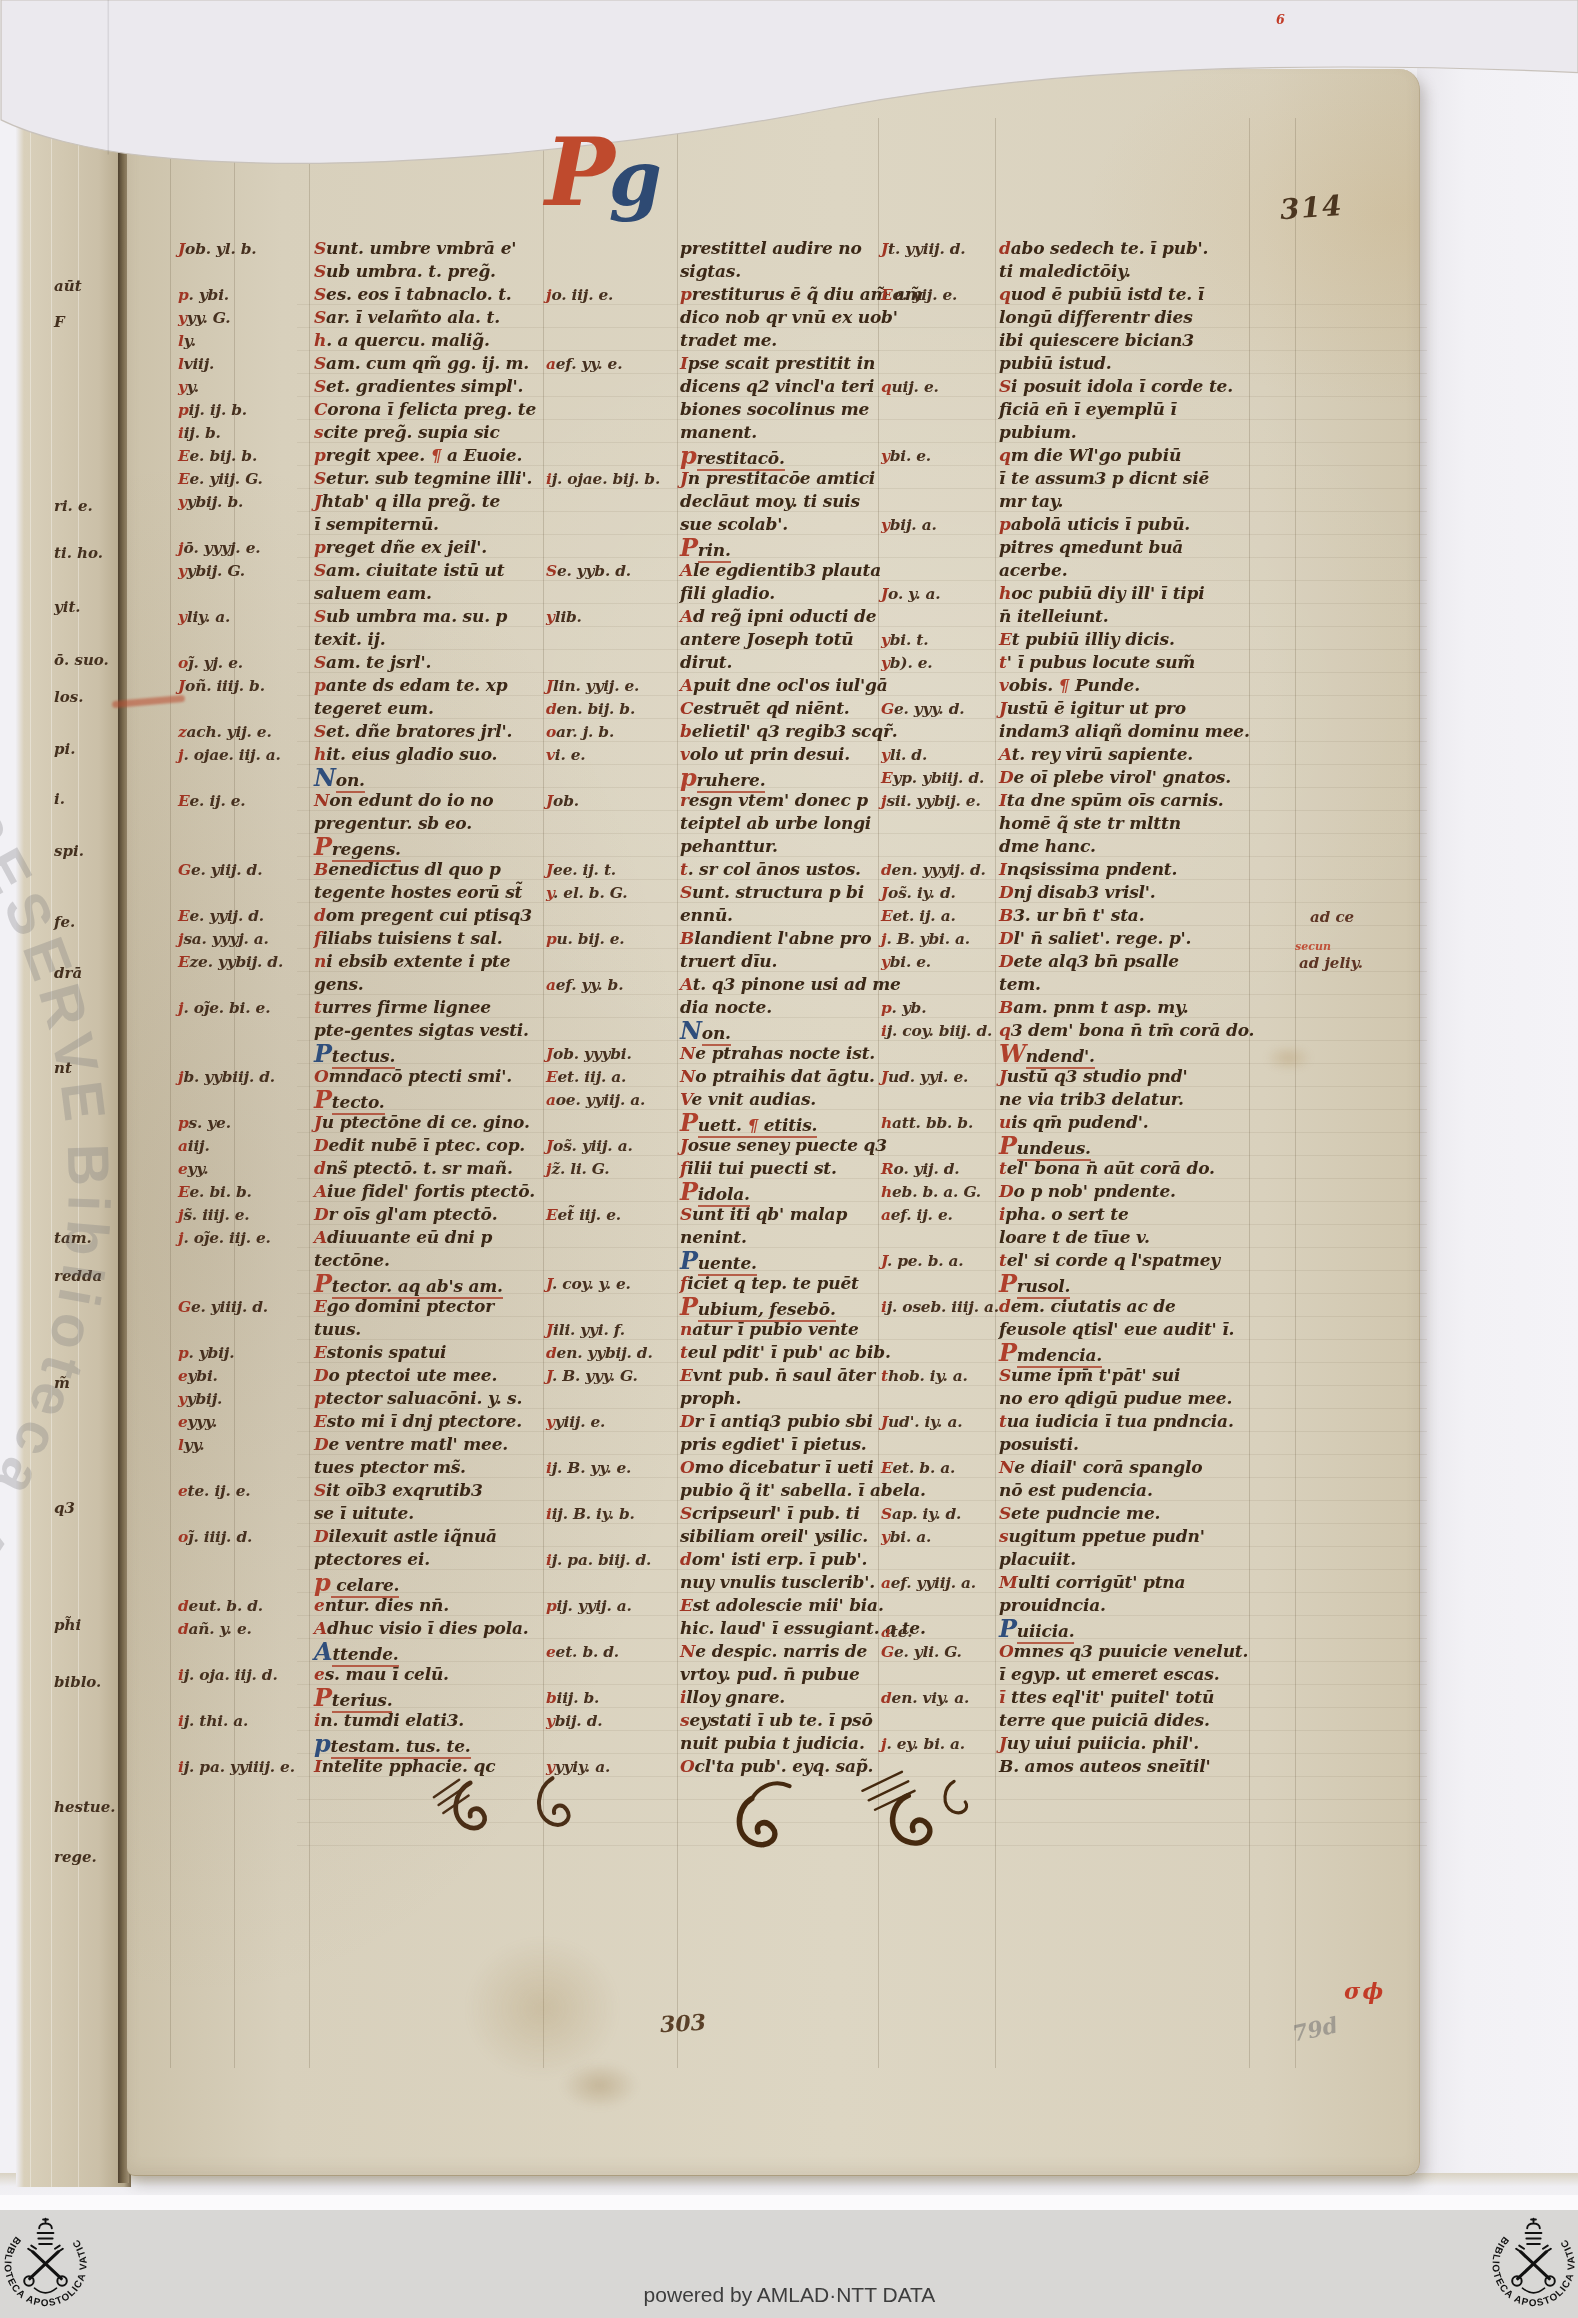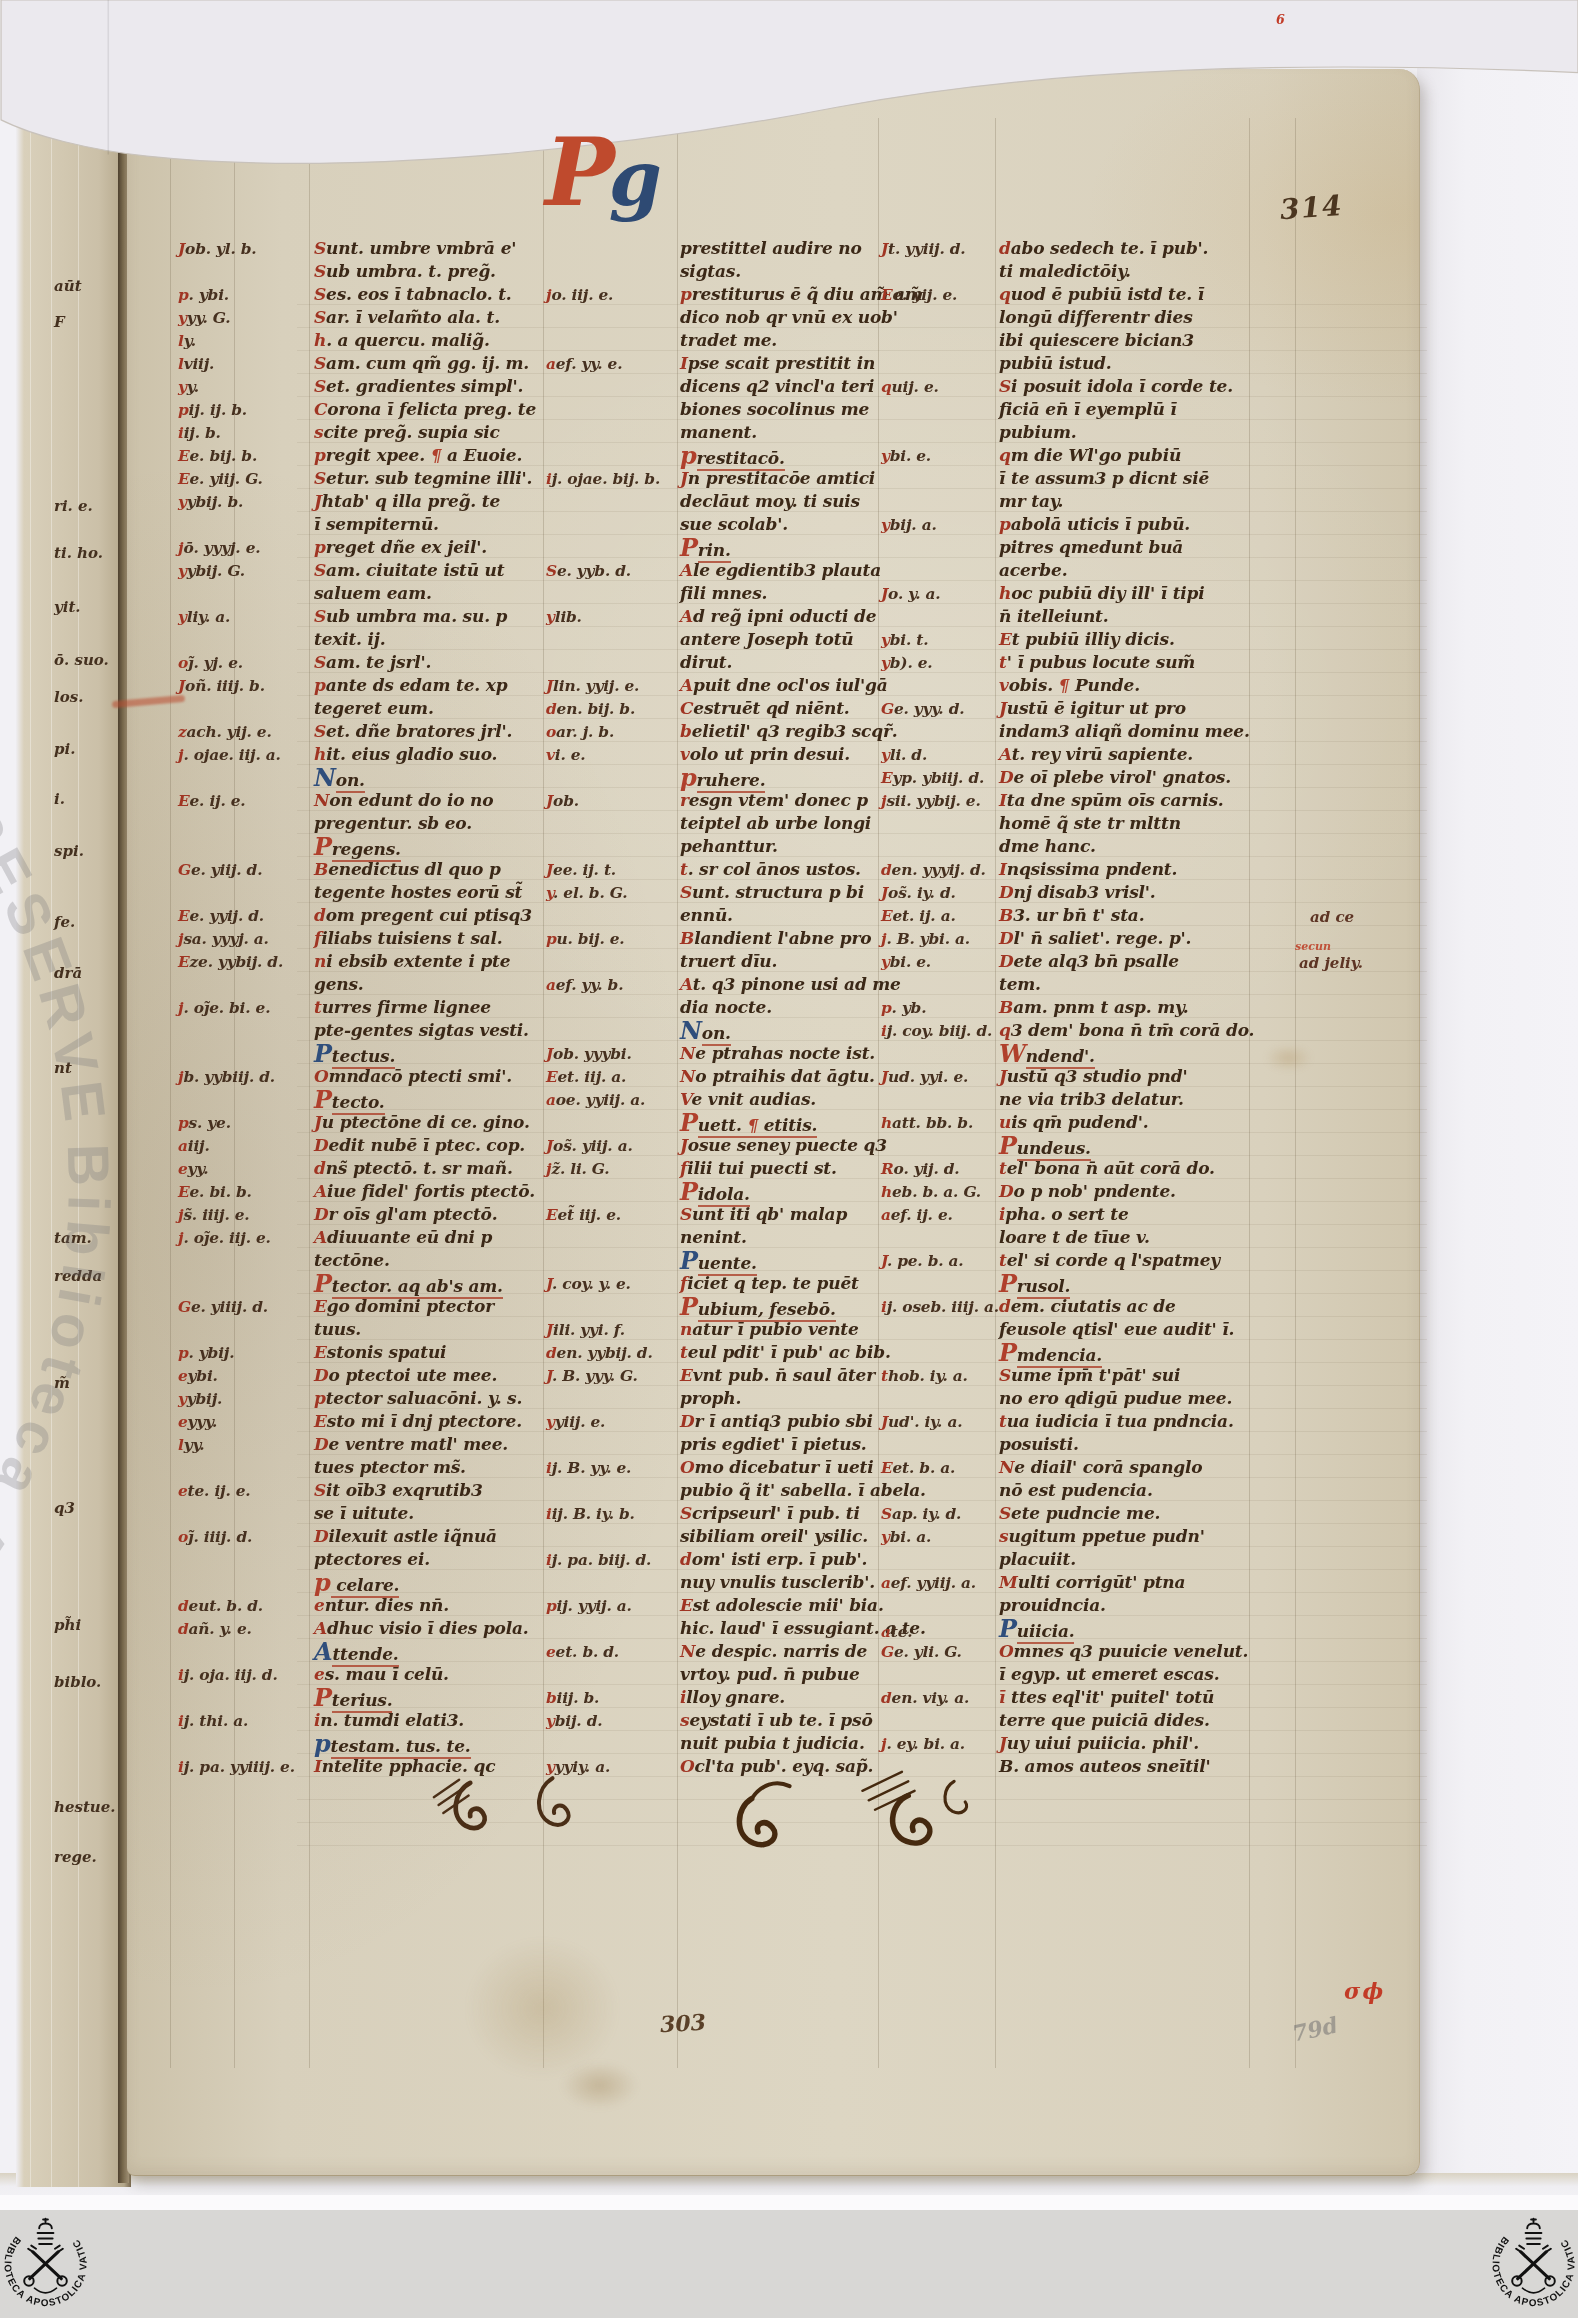--- a/index.html
+++ b/index.html
@@ -466,21 +466,21 @@
         <div class="mrow">
           <span class="ref" style="flex:0 0 134px"></span>
           <span class="mtext"><span class="bigini hr">P</span><span class="hw">rin.</span></span>
         </div>
         <div class="mrow">
           <span class="ref" style="flex:0 0 134px"><span class="ri">S</span>e. yyb. d.</span>
           <span class="mtext"><span class="ri">A</span>le egdientib3 plauta</span>
         </div>
         <div class="mrow">
           <span class="ref" style="flex:0 0 134px"></span>
-          <span class="mtext">fili mnes.</span>
+          <span class="mtext">fili gladio.</span>
         </div>
         <div class="mrow">
           <span class="ref" style="flex:0 0 134px"><span class="ri">y</span>lib.</span>
           <span class="mtext"><span class="ri">A</span>d reg̃ ipni oducti de</span>
         </div>
         <div class="mrow">
           <span class="ref" style="flex:0 0 134px"></span>
           <span class="mtext">antere Joseph totū</span>
         </div>
         <div class="mrow">
@@ -992,20 +992,21 @@
           <path id="wmring" d="M 85,1450 A 795,795 0 1,1 84.9,1448.5"></path>
         </defs>
       <text font-family="Liberation Sans, sans-serif" font-size="74" font-weight="bold" letter-spacing="10" fill="#737377" opacity="0.27">
         <textPath id="wm-textpath" href="#wmring">Biblioteca Apostolica Vaticana ALL RIGHTS RESERVED © Biblioteca Apostolica Vaticana ALL RIGHTS RESERVED © </textPath>
       </text>
     </svg>
   </div>
 
   <div id="footer-gap"></div>
   <div id="footer">
+    <div id="f-powered">powered by AMLAD·NTT DATA</div>
   </div>
 
   <svg id="logo-left" class="logo" viewBox="-64 -64 128 128">
     <defs>
         <path id="logoc1" d="M -37,-36 A 52,52 0 1,0 37,-36"></path>
       </defs>
     <text font-family="Liberation Sans, sans-serif" font-size="12.5" font-weight="bold" fill="#111" letter-spacing="1.5">
       <textPath class="logo-ring" href="#logoc1">BIBLIOTECA APOSTOLICA VATICANA</textPath>
     </text>
     <g stroke="#111" fill="none" stroke-linecap="round">

